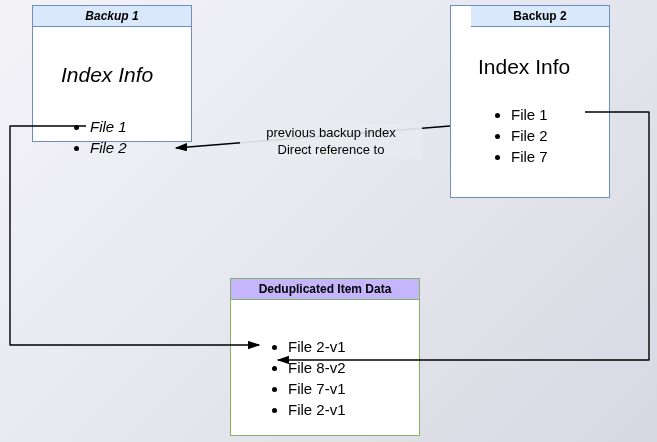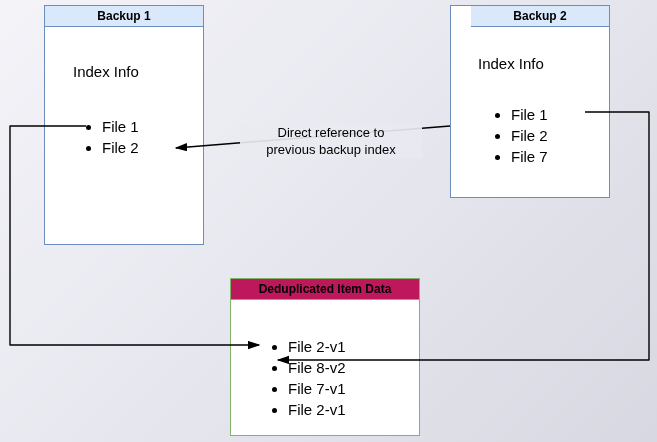--- a/index.html
+++ b/index.html
@@ -25,39 +25,39 @@
   .node-header {
     height: 21px;
     line-height: 21px;
     text-align: center;
     font-size: 12px;
     font-weight: bold;
     color: #000;
     box-sizing: border-box;
   }
   .blue  .node-header { background: #dae8fc; border-bottom: 1px solid #6c8ebf; }
-  .green .node-header { background: #be185d; border-bottom: 1px solid #82b366; }
+  .green .node-header { background: #c4b5fd; border-bottom: 1px solid #82b366; }
 
   .index-label {
     position: absolute;
-    font-size: 15px;
+    font-size: 21px;
     color: #000;
   }
   ul.file-list {
     position: absolute;
     margin: 0;
     padding: 0 0 0 17px;
     list-style: disc;
     font-size: 15px;
     color: #000;
   }
   ul.file-list li { margin: 0 0 6px 0; line-height: 15px; }
 
   
-  #backup1 { left: 44px;  top: 5px;   width: 160px; height: 240px; }
+  #backup1 { left: 32px;  top: 5px;   width: 160px; height: 137px; font-style: italic; }
   #backup2 { left: 450px; top: 5px;   width: 160px; height: 193px; padding-left: 20px; }
   #dedup   { left: 230px; top: 278px; width: 190px; height: 158px; }
 
   #backup1 .index-label { top: 57px; left: 28px; }
   #backup1 ul.file-list { top: 113px; left: 40px; }
 
   #backup2 .index-label { top: 49px; left: 27px; }
   #backup2 ul.file-list { top: 101px; left: 43px; }
 
   #dedup ul.file-list { top: 60px; left: 40px; }
@@ -133,17 +133,17 @@
     </defs>
 
     <path class="edge" d="M450,126 L176,148" marker-end="url(#arrowhead)"></path>
 
     <path class="edge" d="M86,126 L10,126 L10,345 L259,345" marker-end="url(#arrowhead)"></path>
 
     <path class="edge" d="M585,112 L649,112 L649,360 L278,360" marker-end="url(#arrowhead)"></path>
   </svg>
 
   <div class="edge-label">
+    <div>previous backup index</div>
     <div>Direct reference to</div>
-    <div>previous backup index</div>
   </div>
 
 </div>
 
 </body></html>

